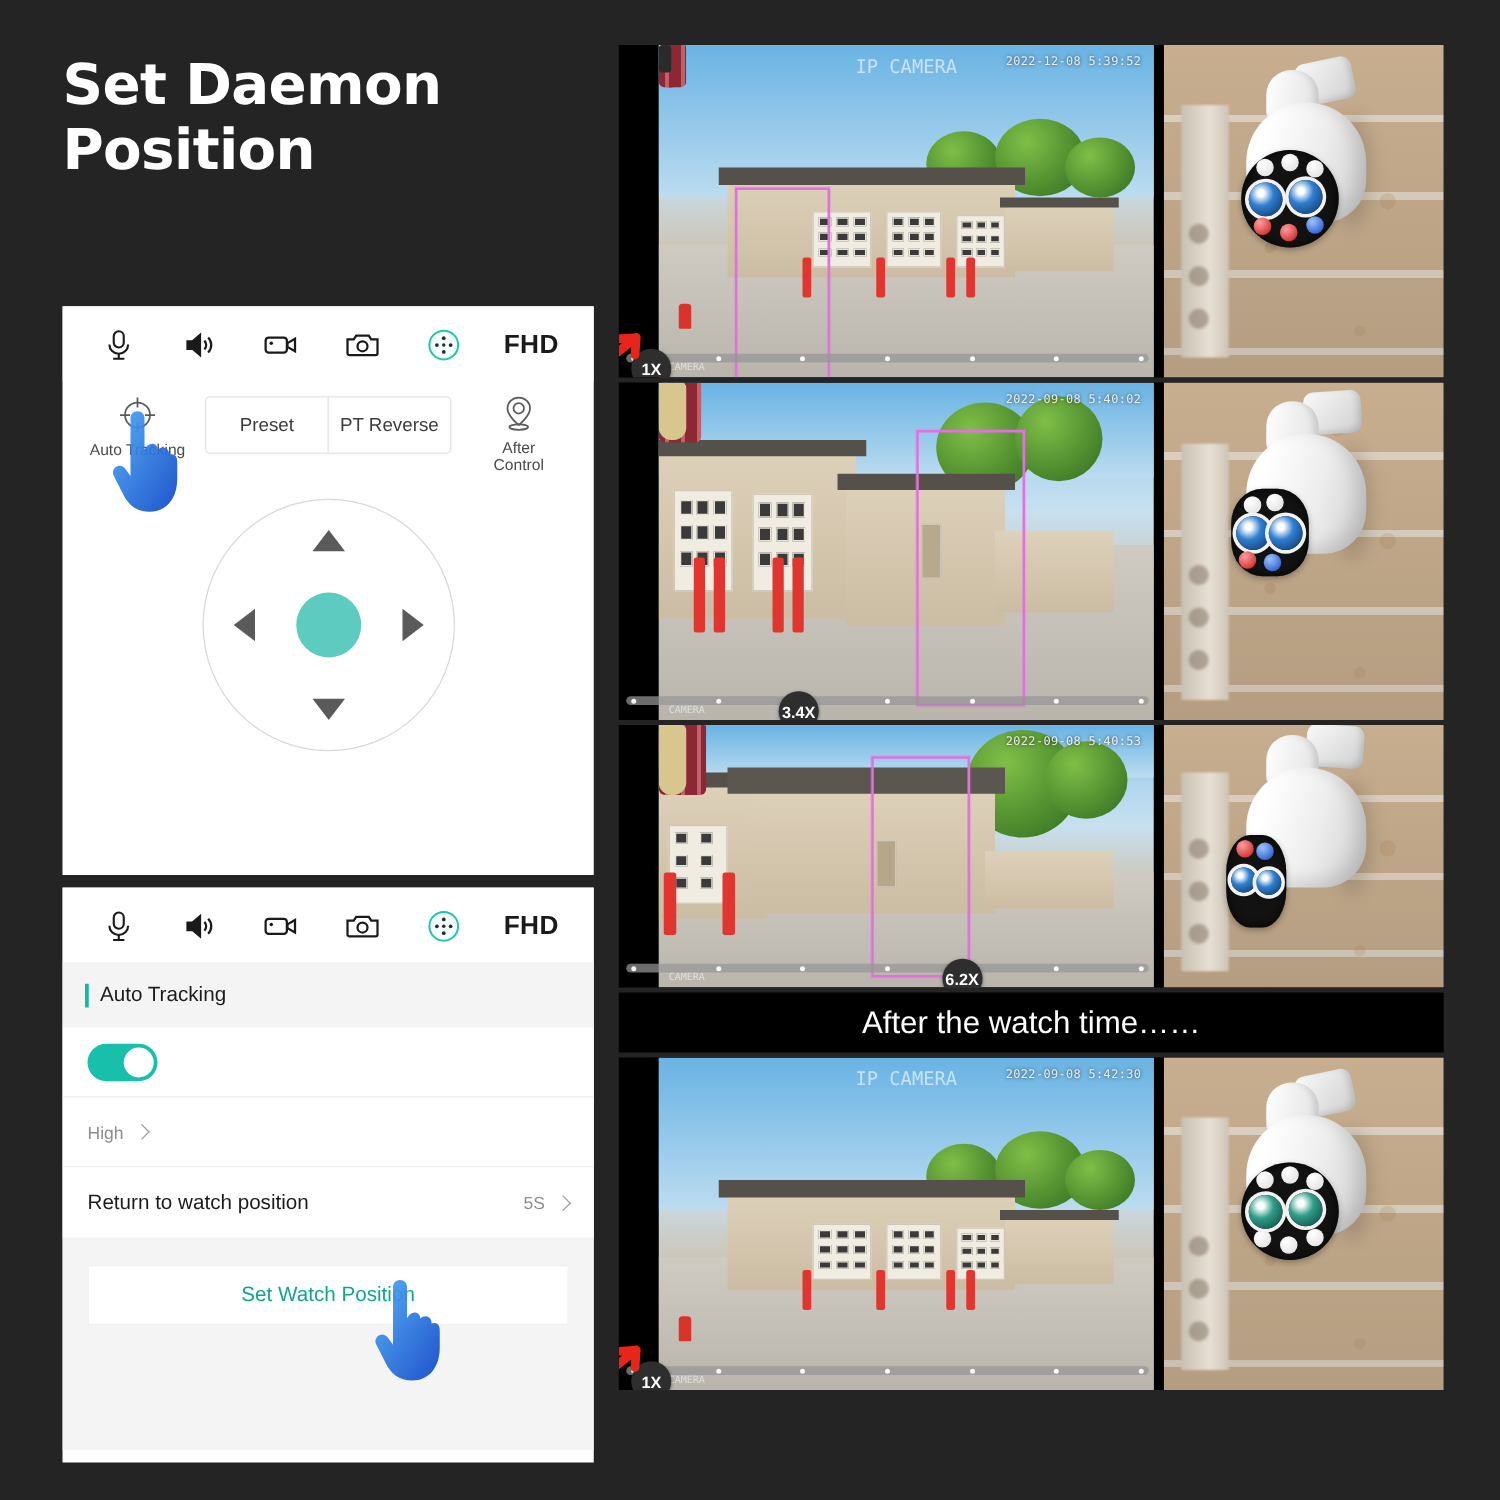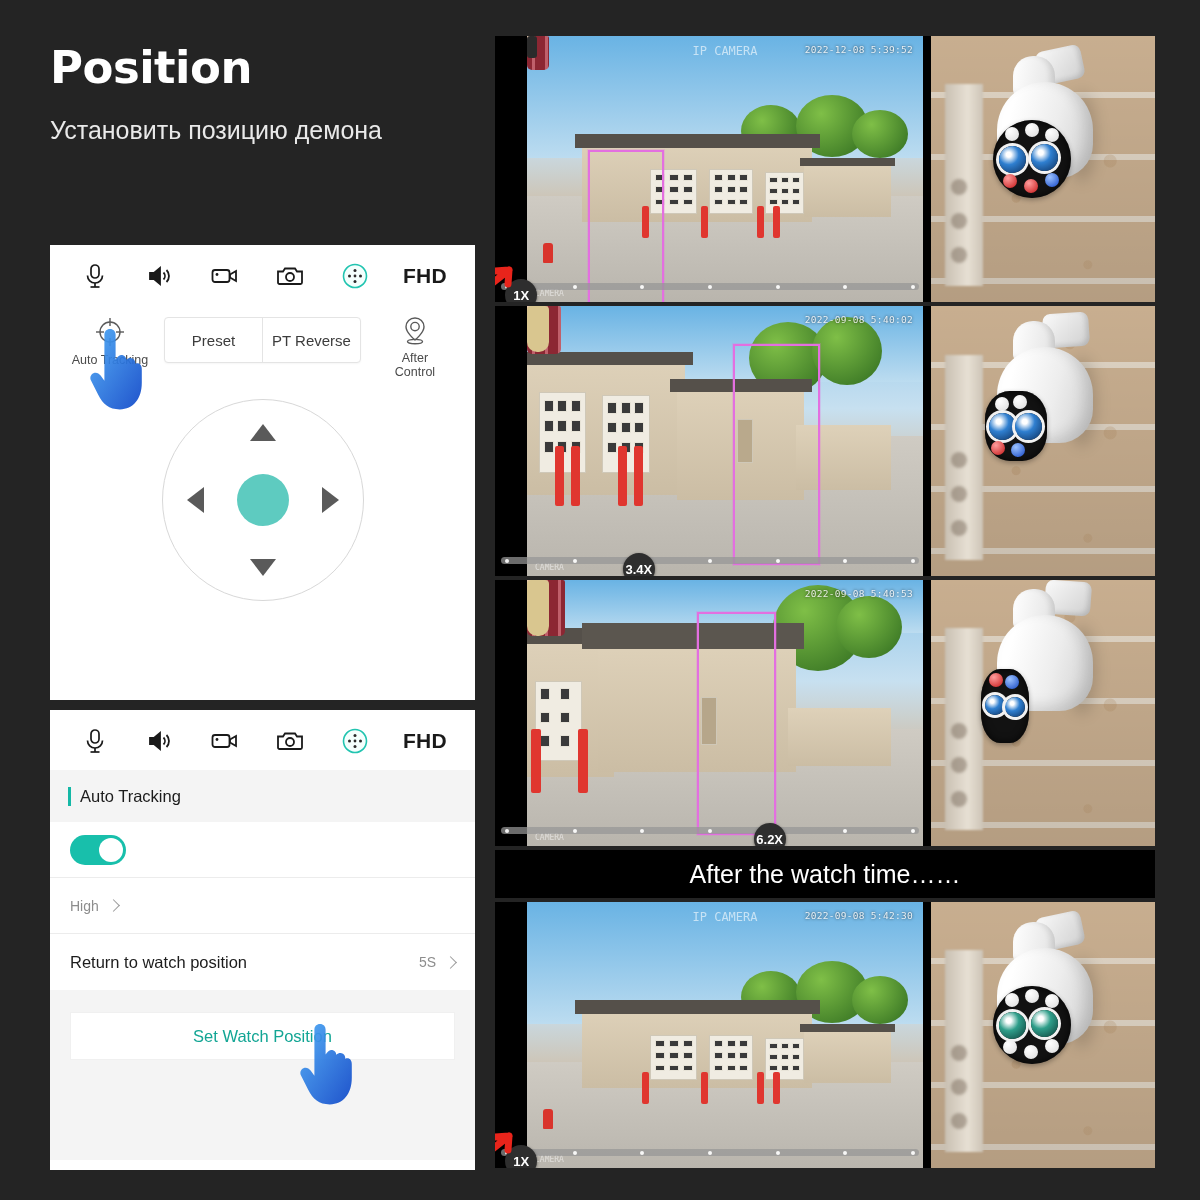--- a/index.html
+++ b/index.html
@@ -344,21 +344,21 @@
   }
   .osd-time {
     position: absolute; right: 10px; top: 8px;
     color: rgba(255,255,255,0.86); font-size: 9.5px;
     font-family: "DejaVu Sans Mono", monospace;
     text-shadow: 0 0 3px rgba(0,0,0,0.7);
     letter-spacing: 0.3px;
   }
   .osd-name {
     position: absolute; left: 50%; transform: translateX(-50%); top: 8px;
-    color: rgba(255,255,255,0.6); font-size: 12px;
+    color: rgba(255,255,255,0.6); font-size: 15px;
     font-family: "DejaVu Sans Mono", monospace;
   }
   .osd-bl {
     position: absolute; left: 8px; bottom: 4px;
     color: rgba(255,255,255,0.55); font-size: 8px;
     font-family: "DejaVu Sans Mono", monospace; line-height: 9px;
   }
 
   
   .zoom-bar {
@@ -393,23 +393,23 @@
     margin-bottom: 4px;
     font-family: "Liberation Sans", sans-serif;
   }
 </style>
 </head>
 <body>
 
 <div id="left-column">
 
   <div id="headline">
+    <span class="hl-line">Set Daemon</span>
     <span class="hl-line">Position</span>
   </div>
-  <div id="subhead">Установить позицию демона</div>
 
   <div class="phone-card" id="ptz-card">
 
     <div class="toolbar">
       <div class="tb-item">
         <svg width="22" height="26" viewBox="0 0 22 26" fill="none" stroke="#1a1a1a" stroke-width="1.7">
           <rect x="7" y="2" width="8" height="13" rx="4"></rect>
           <path d="M3.5 12.5a7.5 7.5 0 0 0 15 0"></path>
           <line x1="11" y1="20" x2="11" y2="24"></line>
           <line x1="6.5" y1="24" x2="15.5" y2="24"></line>
@@ -780,21 +780,21 @@
           <i></i>
           <i></i>
           <i></i>
           <i></i>
           <i></i>
       </div>
       <div class="zoom-badge" style="left:33%">3.4X</div>
     </div>
   </div>
 
-  <div class="scene" style="height:266px">
+  <div class="scene" style="height:210px">
     <div class="scene-wall">
       <div class="wall-noise"></div>
       <div class="wall-post"></div>
       <div class="wall-dots">
           <i></i>
           <i></i>
           <i></i>
         </div>
       <div class="cam" style="top:2%">
         <div class="cam-shadow"></div>

